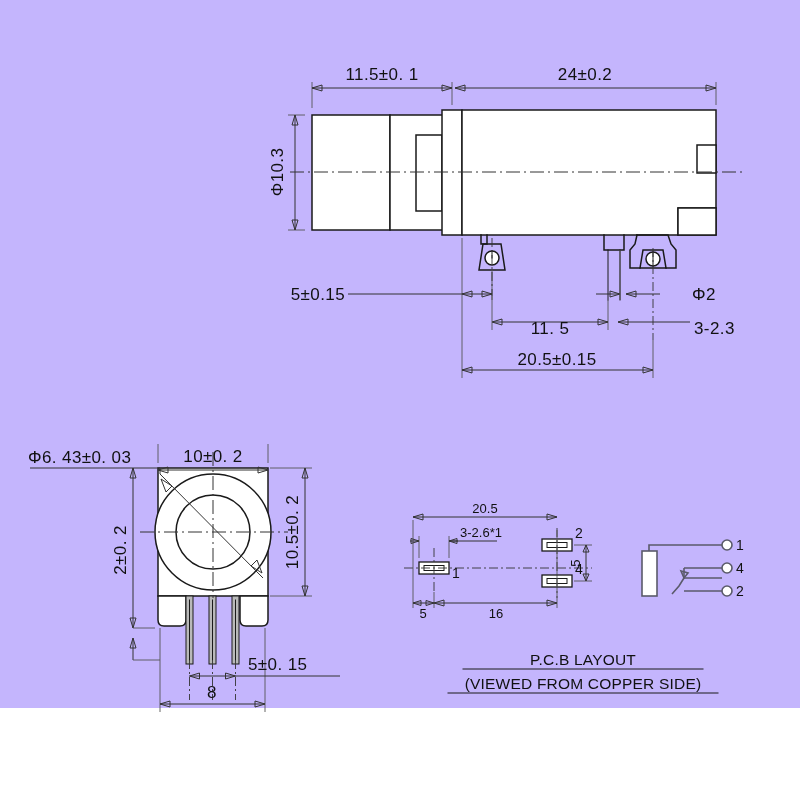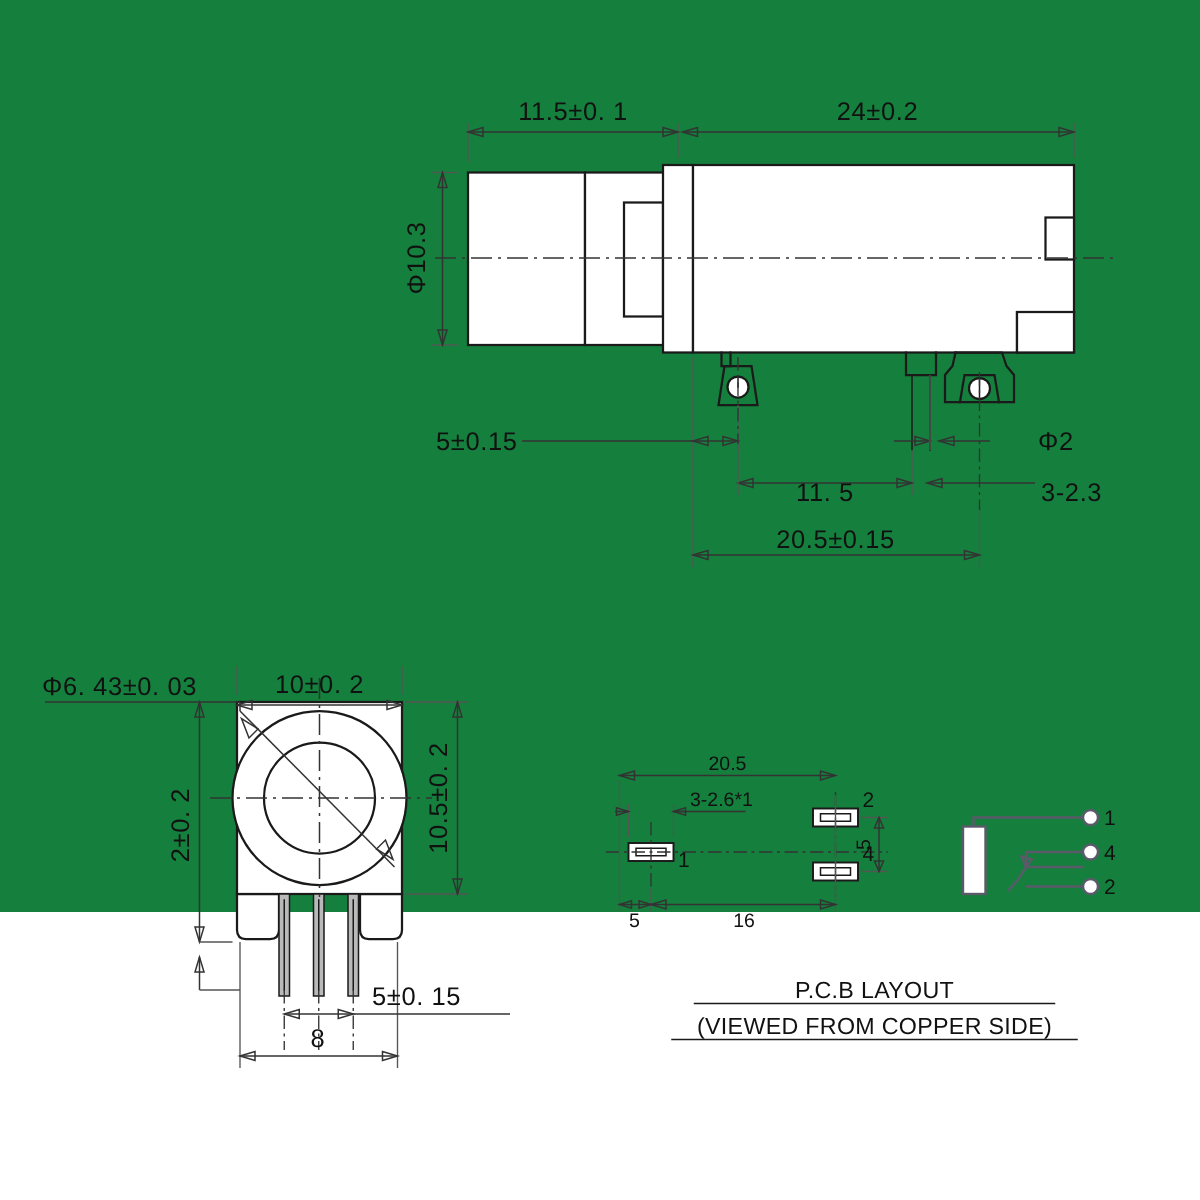--- a/index.html
+++ b/index.html
@@ -9,22 +9,22 @@
   }
   body {
     width: 800px;
     height: 800px;
     font-family: "Liberation Sans", sans-serif;
     overflow: hidden;
   }
   #sheet {
     position: relative;
     width: 800px;
-    height: 608px;
-    background: #15803d;
+    height: 708px;
+    background: #c4b5fd;
   }
   svg.drawing {
     position: absolute;
     top: 0;
     left: 0;
     width: 800px;
     height: 800px;
   }
   .ln {
     stroke: #1a1a1a;

